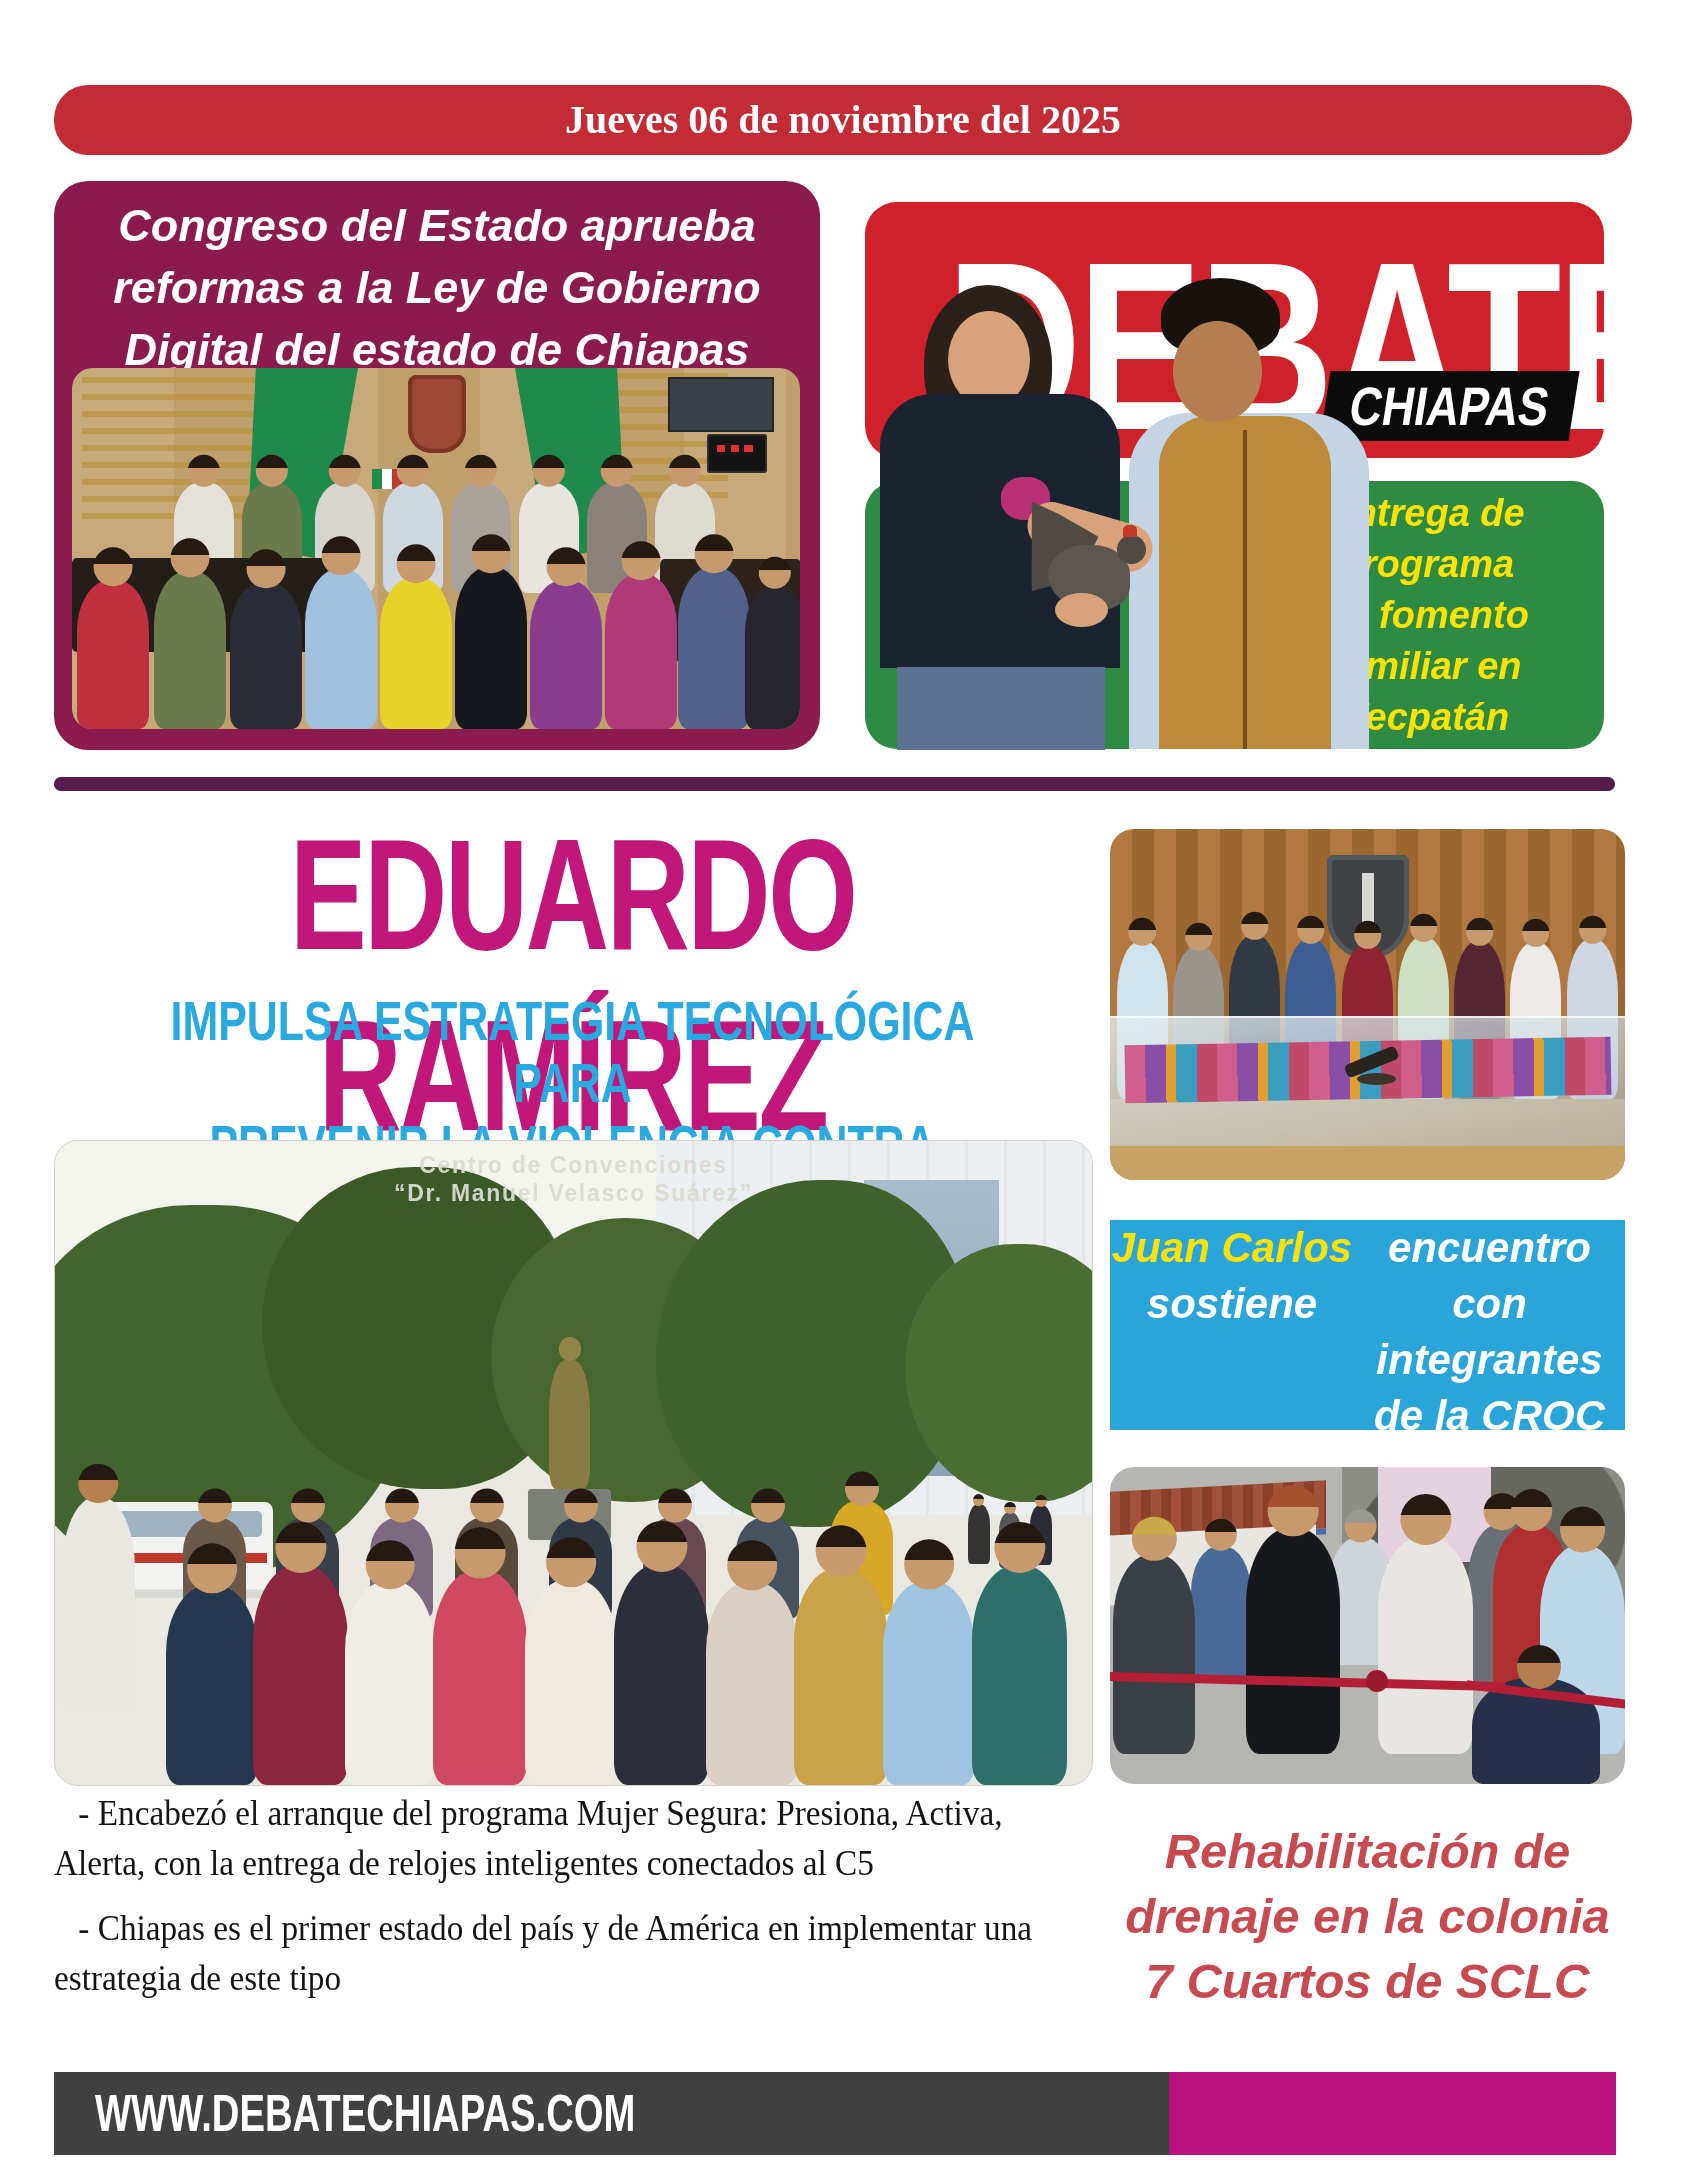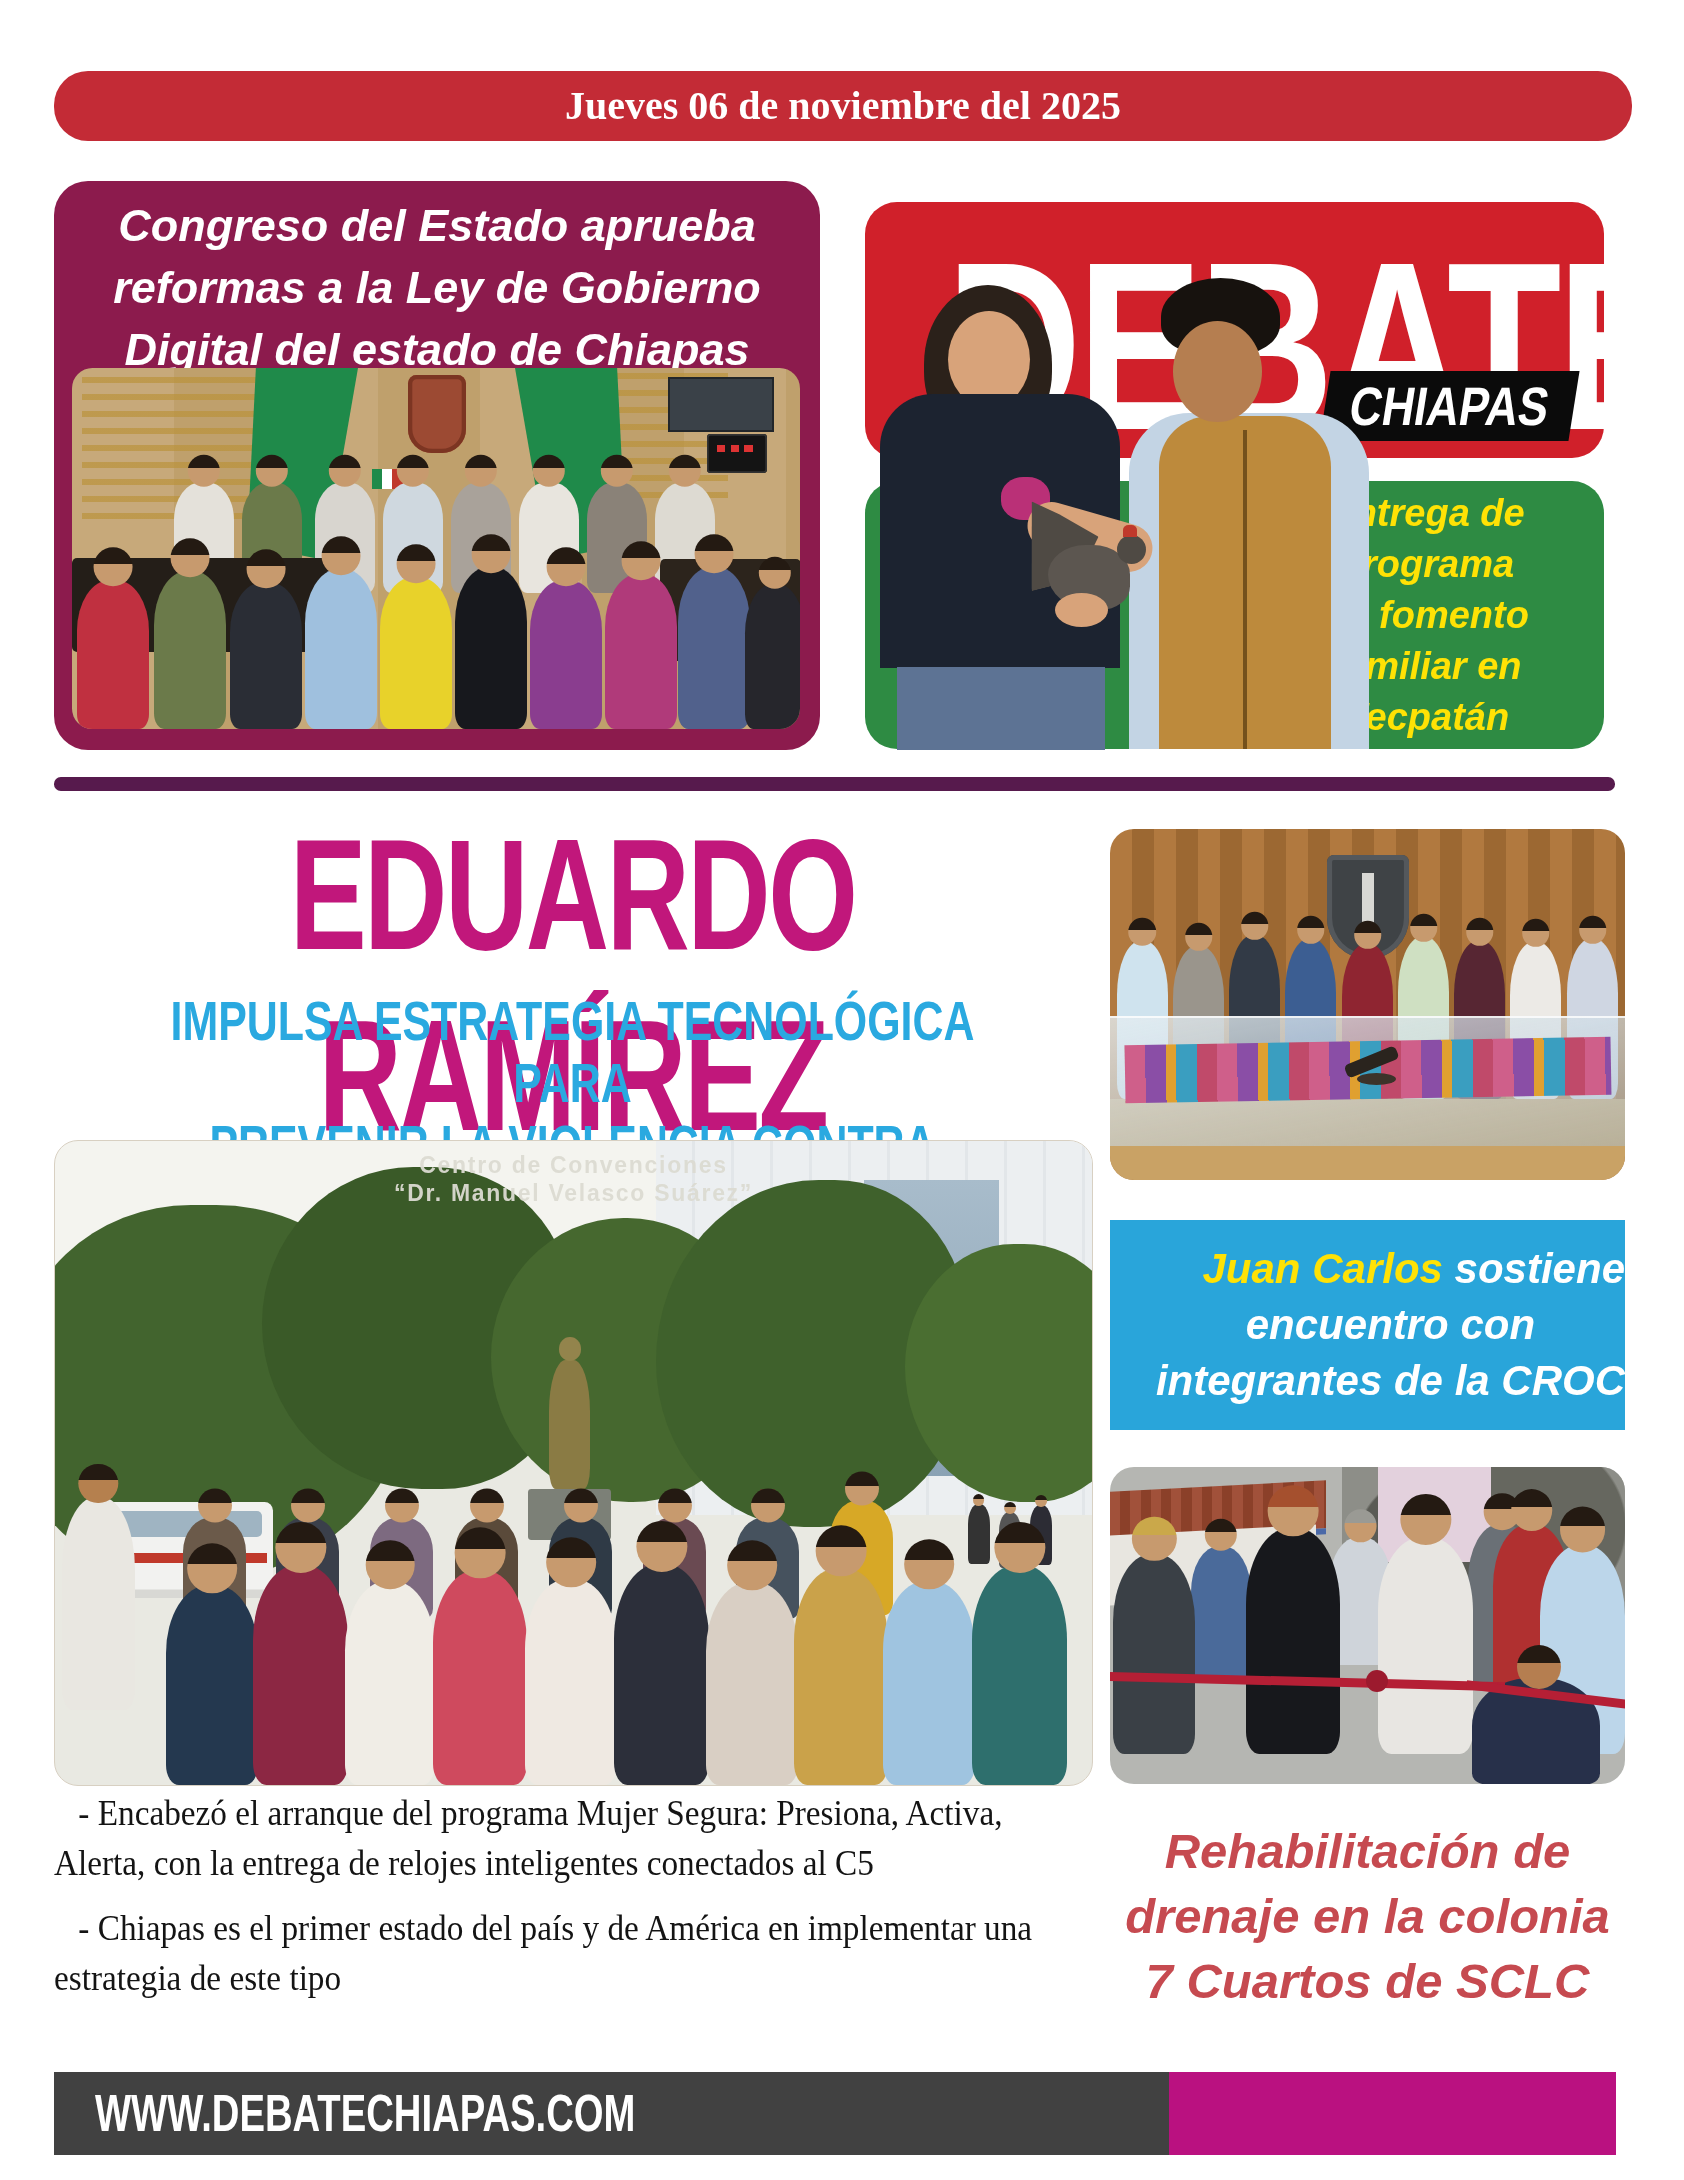--- a/index.html
+++ b/index.html
@@ -2,21 +2,21 @@
 <html style="font-size:13.6px"><head>
 <meta charset="utf-8">
 <style>
   html,body{margin:0;padding:0;background:#ffffff;}
   #page{position:relative;width:1685px;height:2181px;background:#fff;overflow:hidden;
         font-family:"Liberation Sans",sans-serif;}
   .abs{position:absolute;}
   .prelines{white-space:pre-line;}
 
   
-  .banner{left:54px;top:71px;width:1578px;height:70px;background:#c32b36;border-radius:34px;
+  .banner{left:54px;top:85px;width:1578px;height:70px;background:#c32b36;border-radius:34px;
           color:#fff;font-family:"Liberation Serif",serif;font-weight:bold;font-size:40px;
           text-align:center;line-height:70px;}
 
   
   .left-card{left:54px;top:181px;width:766px;height:569px;background:#8c1b4d;border-radius:34px;}
   .left-head{position:absolute;left:34px;top:13.6px;width:698px;color:#ffffff;
              font-size:45px;line-height:62px;font-weight:bold;font-style:italic;text-align:center;}
 
   
   .masthead{left:865px;top:202px;width:739px;height:256px;background:#d0202a;border-radius:32px;}
@@ -54,21 +54,21 @@
   .ribbon-photo{left:1110px;top:1467px;width:515px;height:317px;background:#b5b6b2;}
 
   
   .pp{position:absolute;border-radius:46% 46% 14% 14% / 34% 34% 10% 10%;background:var(--c,#777);}
   .pp::before{content:"";position:absolute;left:50%;top:0;transform:translate(-50%,-84%);
       width:54%;padding-top:54%;border-radius:50%;
       background:linear-gradient(to bottom,var(--h,#241a12) 42%,var(--skin,#c79a6e) 42%);}
 
   
   .croc-card{left:1110px;top:1220px;width:515px;height:210px;background:#29a5da;color:#fff;
-             display:flex;flex-direction:column;align-items:flex-end;justify-content:center;}
+             display:flex;flex-direction:row;align-items:flex-start;justify-content:center;}
   .croc-card .line{font-size:42px;line-height:56px;font-weight:bold;font-style:italic;text-align:center;}
   .hl{color:#ffe205;}
 
   
   .bullets{left:54px;top:1789px;width:1107px;transform:scaleX(.95);transform-origin:0 0;
            color:#141414;font-family:"Liberation Serif",serif;font-size:35px;line-height:1.43;}
   .bullets p{margin:0 0 15.3px 0;text-indent:25.6px;}
 
   .drainage{left:1110px;top:1819px;width:515px;color:#c64a50;font-size:49px;line-height:65px;
             font-weight:bold;font-style:italic;text-align:center;}

